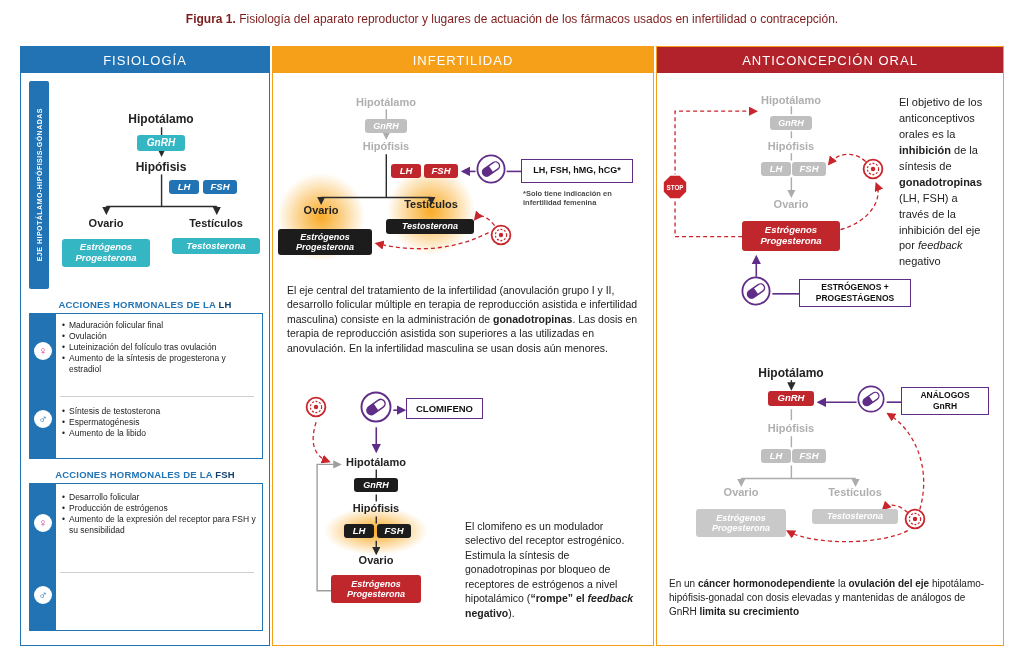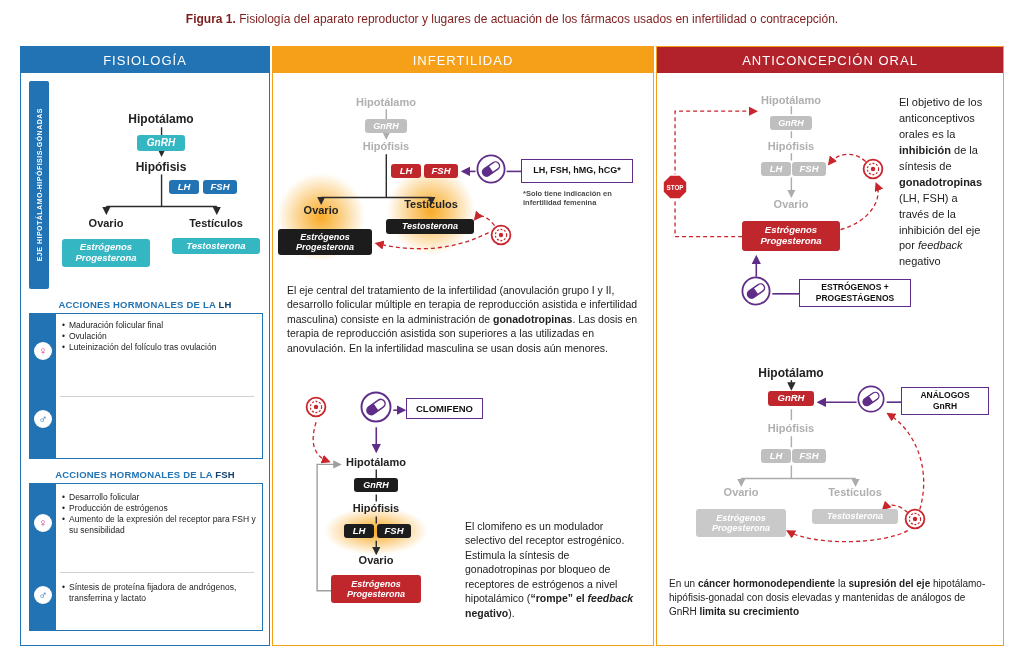--- a/index.html
+++ b/index.html
@@ -106,40 +106,43 @@
       <span>ACCIONES HORMONALES DE LA </span><span class="hormone">LH</span>
     </div>
     <div class="hbox" style="top:266px; height:146px;">
       <div class="strip"></div>
       <div class="gender f" style="top:28px;">♀</div>
       <div class="gender m" style="top:96px;">♂</div>
       <ul style="top:6px;">
         <li>Maduración folicular final</li>
         <li>Ovulación</li>
         <li>Luteinización del folículo tras ovulación</li>
+        <li>Aumento de la síntesis de progesterona y estradiol</li>
       </ul>
       <div class="divider" style="top:82px;"></div>
+      <ul style="top:92px;">
+        <li>Síntesis de testosterona</li>
+        <li>Espermatogénesis</li>
+        <li>Aumento de la libido</li>
+      </ul>
     </div>
 
     <div class="hbox-title" style="top:422px;">
       <span>ACCIONES HORMONALES DE LA </span><span class="hormone">FSH</span>
     </div>
     <div class="hbox" style="top:436px; height:148px;">
       <div class="strip"></div>
       <div class="gender f" style="top:30px;">♀</div>
       <div class="gender m" style="top:102px;">♂</div>
       <ul style="top:8px;">
         <li>Desarrollo folicular</li>
         <li>Producción de estrógenos</li>
         <li>Aumento de la expresión del receptor para FSH y su sensibilidad</li>
       </ul>
       <div class="divider" style="top:88px;"></div>
-      <ul style="top:98px;">
-        <li>Síntesis de proteína fijadora de andrógenos, transferrina y lactato</li>
-      </ul>
     </div>
   </div>
 
   <div class="col col2">
     <div class="glow" style="left:48px; top:170px; width:88px; height:88px;"></div>
     <div class="glow" style="left:158px; top:164px; width:88px; height:88px;"></div>
     <div class="glow" style="left:103px; top:484px; width:104px; height:48px;"></div>
 
     <svg class="layer" viewBox="0 0 379 596" preserveAspectRatio="none">
       <g fill="none">
@@ -327,17 +330,17 @@
     <div class="badge bg-ltgray" style="left:198px; top:462px; width:86px; height:15px; font-size:9px;">Testosterona</div>
     <div class="icon" style="left:258px; top:474px;">
       <svg width="22" height="22" viewBox="0 0 22 22">
           <circle cx="11" cy="11" r="9.4" fill="#fff" stroke="#C9252B" stroke-width="1.8"></circle>
           <circle cx="11" cy="11" r="5.6" fill="none" stroke="#C9252B" stroke-width="1.2" stroke-dasharray="2 1.6"></circle>
           <circle cx="11" cy="11" r="2.2" fill="#C9252B"></circle>
         </svg>
     </div>
 
     <div class="para" style="left:12px; top:530px; width:326px; font-size:10px;">
-      <span>En un </span><span class="bold">cáncer hormonodependiente</span><span> la </span><span class="bold">supresión del eje</span><span> hipotálamo-hipófisis-gonadal con dosis elevadas y mantenidas de análogos de GnRH </span><span class="bold">limita su crecimiento</span>
+      <span>En un </span><span class="bold">cáncer hormonodependiente</span><span> la </span><span class="bold">ovulación del eje</span><span> hipotálamo-hipófisis-gonadal con dosis elevadas y mantenidas de análogos de GnRH </span><span class="bold">limita su crecimiento</span>
     </div>
   </div>
 
 </div>
 
 </body></html>

